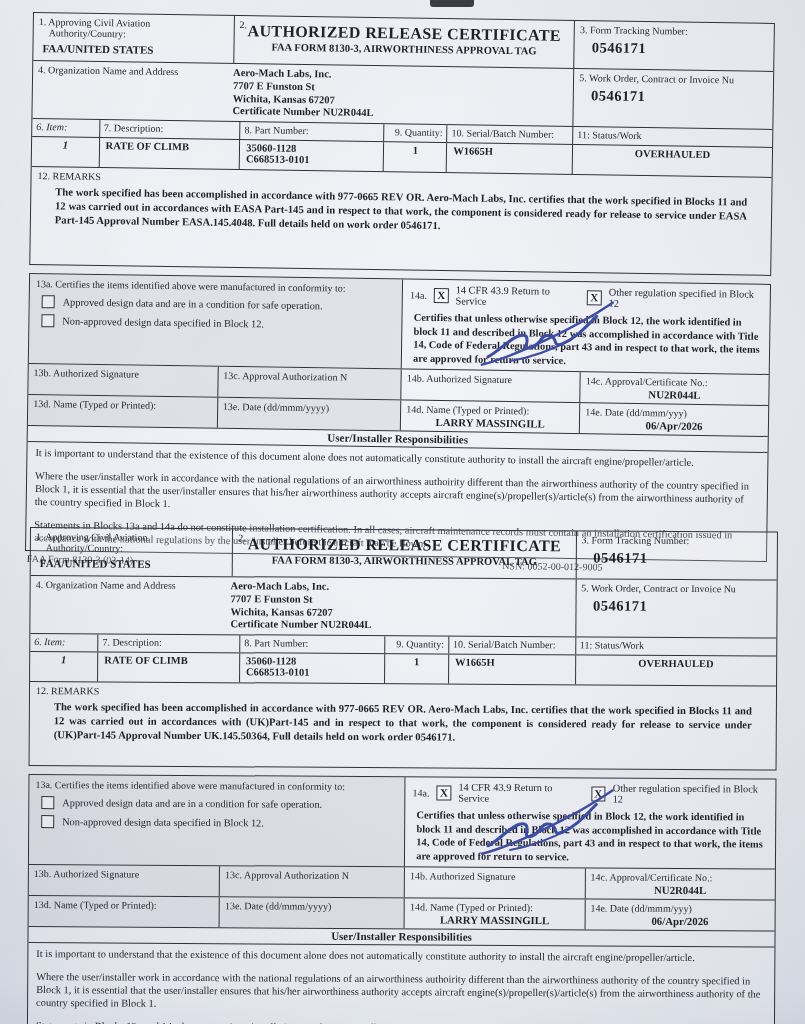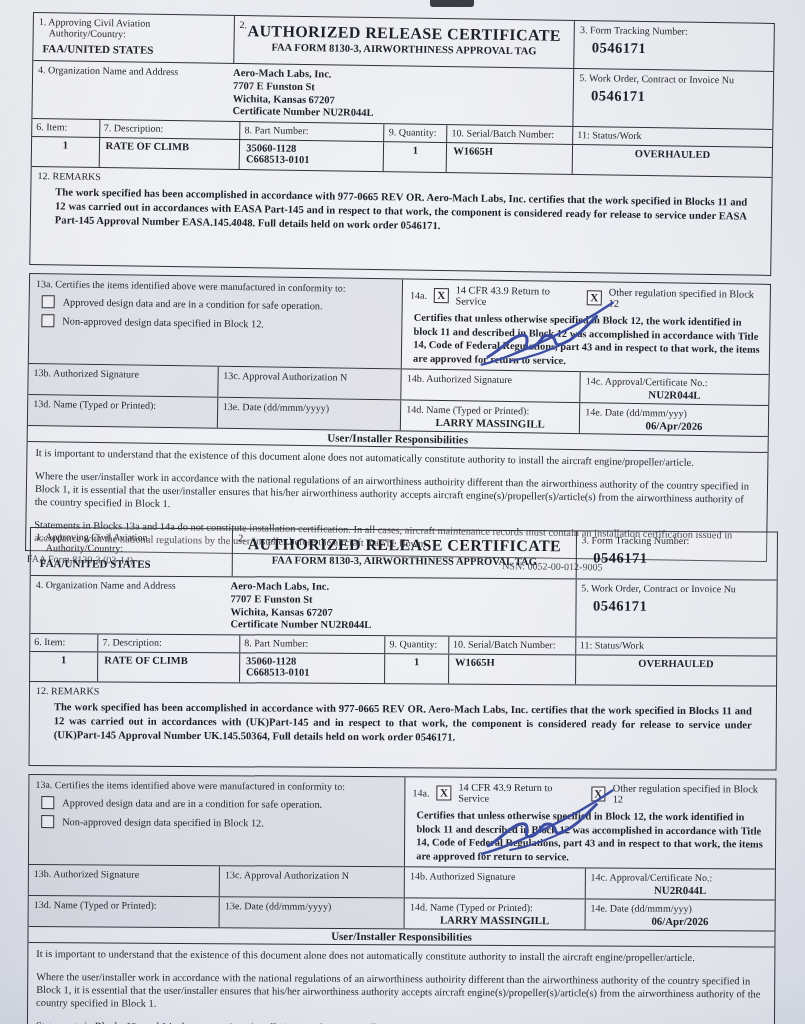--- a/index.html
+++ b/index.html
@@ -40,22 +40,22 @@
   .big-val { font-weight: bold; font-size: 14.5px; margin: 4px 0 0 12px; letter-spacing: 0.5px; }
 
   
   .r45 { min-height: 52px; }
   .c-b4 { width: 73%; display: flex; }
   .c-b4 .b4lbl { width: 195px; font-size: 10px; }
   .address { font-weight: bold; font-size: 10.5px; line-height: 1.22; }
   .c-b5 { width: 27%; }
 
   
-  .w-item { width: 9%; }  .w-desc { width: 19%; } .w-part { width: 19.5%; }
-  .w-qty  { width: 8.5%; }.w-ser  { width: 17%; } .w-stat { width: 27%; }
+  .w-item { width: 9%; font-style: italic; }  .w-desc { width: 19%; } .w-part { width: 19.5%; }
+  .w-qty  { width: 8.5%; text-align: right; }.w-ser  { width: 17%; } .w-stat { width: 27%; }
   .items-lbl .cell { padding: 2px 4px; font-size: 10px; min-height: 17px; }
   .items-val .cell { padding: 2px 6px; font-weight: bold; font-size: 10.5px; min-height: 29px; }
   .ctr { text-align: center; }
 
   
   .remarks { display: block; min-height: 98px; padding: 3px 6px; }
   .form2 .remarks { min-height: 84px; }
   .remarks-lbl { font-size: 10px; }
   .remarks-text { font-weight: bold; font-size: 10.6px; line-height: 1.32; margin: 4px 18px 0 18px; text-align: justify; }
 

